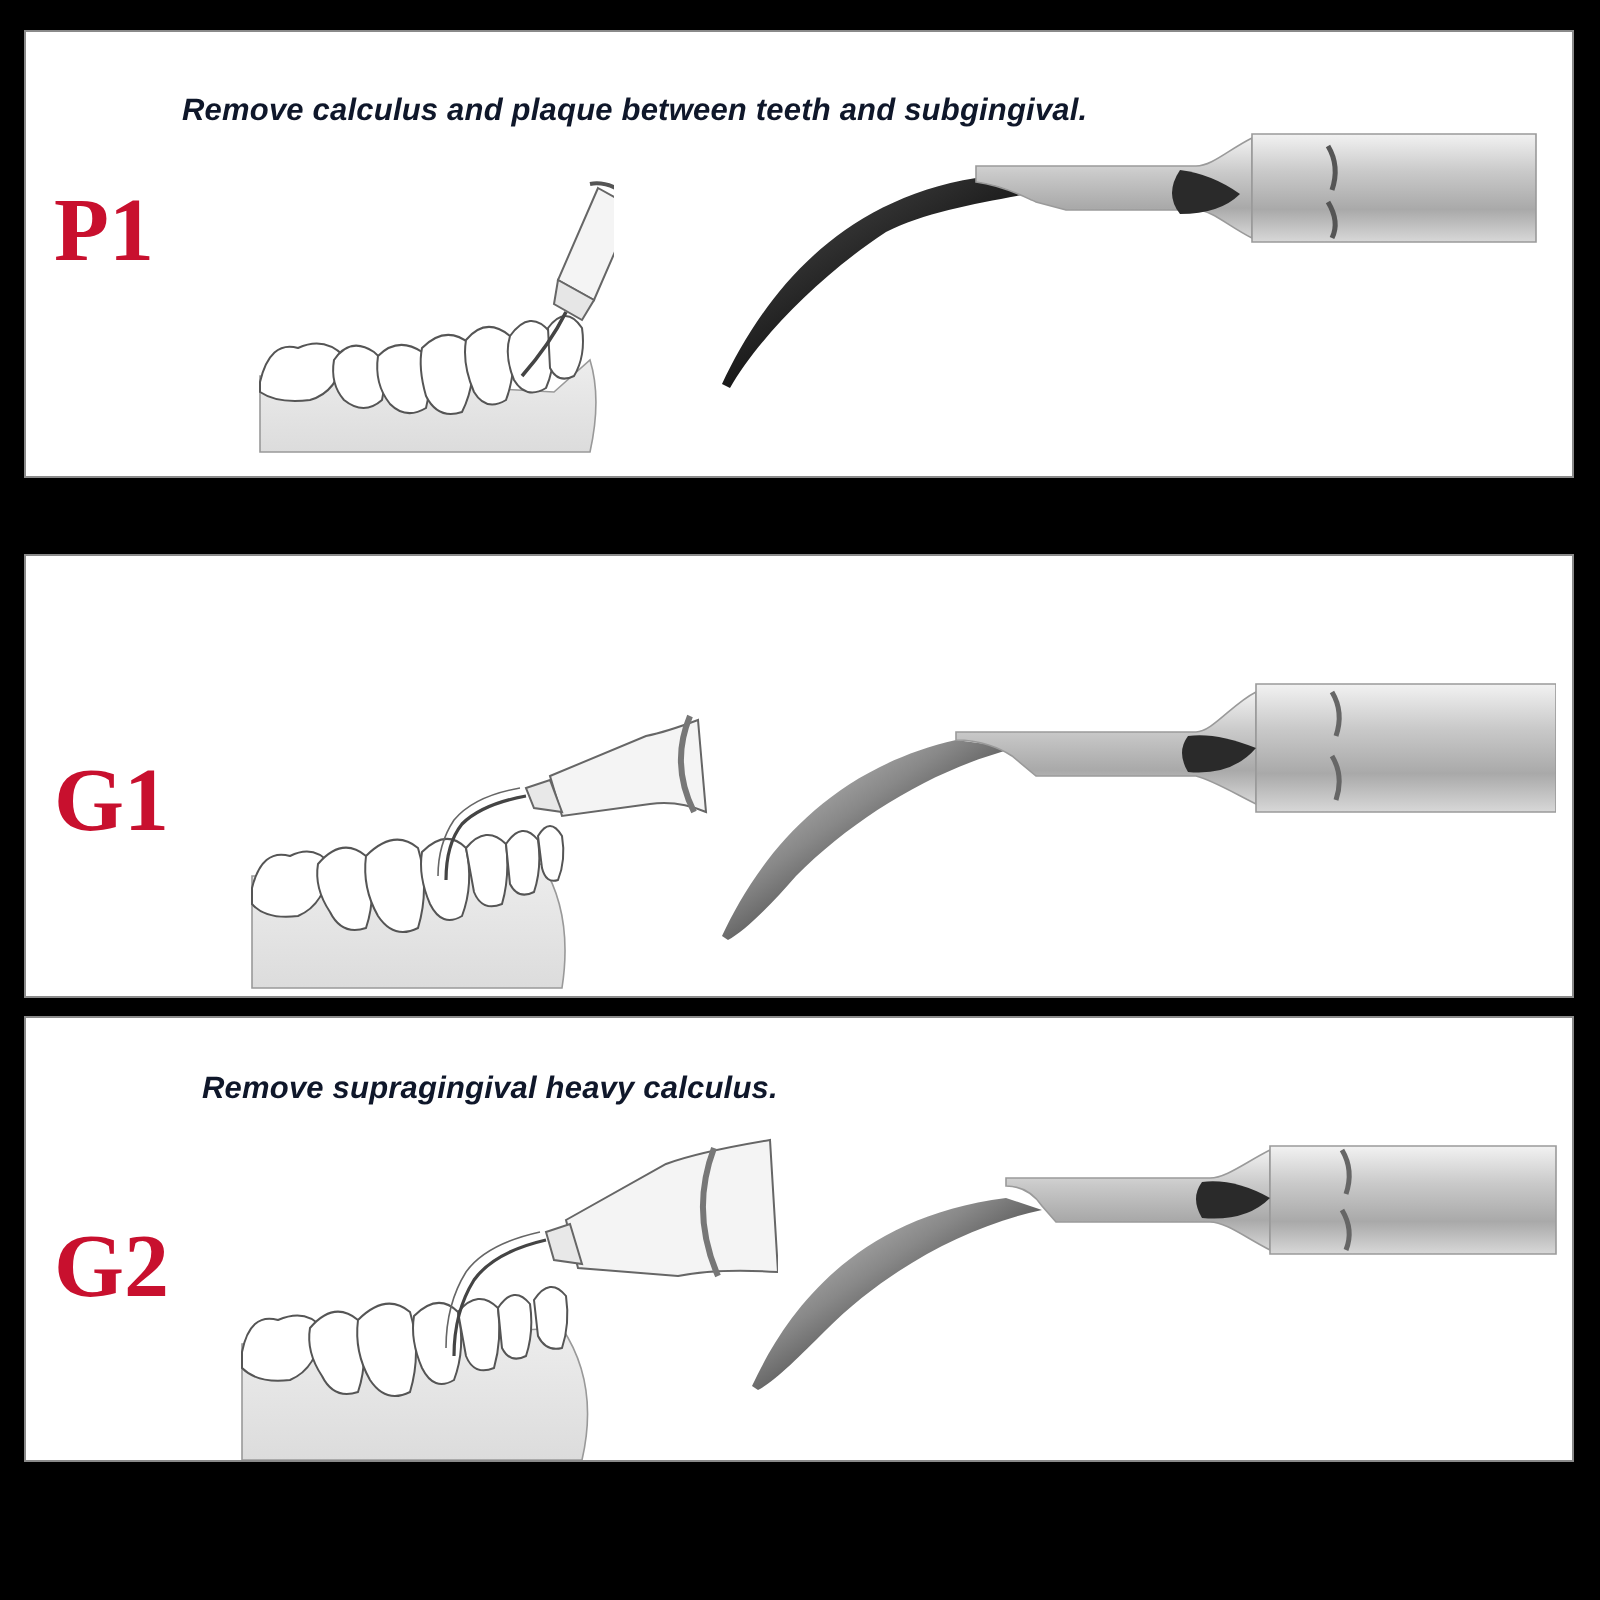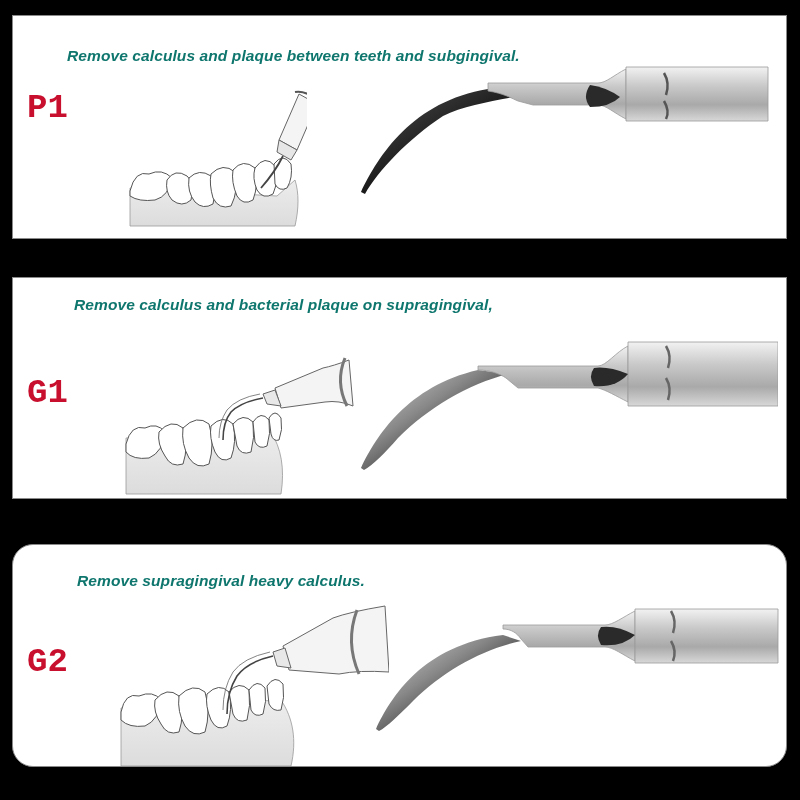--- a/index.html
+++ b/index.html
@@ -5,26 +5,26 @@
     html, body { margin: 0; padding: 0; }
     body {
       width: 800px; height: 800px; background: #000; position: relative; overflow: hidden;
       font-family: "Liberation Sans", sans-serif;
     }
     .panel {
       position: absolute; left: 12px; width: 775px; background: #fff;
       border: 1px solid #8a8a8a; box-sizing: border-box; overflow: hidden;
     }
     .caption {
-      position: absolute; font-style: italic; font-weight: bold; font-size: 15.5px; color: #0f766e;
-      white-space: nowrap; letter-spacing: 0.1px;
+      position: absolute; font-style: italic; font-weight: bold; font-size: 15.5px; color: #0f172a;
+      white-space: nowrap; letter-spacing: 0.1px; margin-left: 24px;
     }
     .code {
-      position: absolute; left: 14px; font-weight: bold; font-size: 34px; color: #c8102e;
-      font-family: Liberation Mono, monospace; letter-spacing: 0px;
+      position: absolute; left: 14px; font-weight: bold; font-size: 45px; color: #c8102e;
+      font-family: Liberation Serif, serif; letter-spacing: 0px;
     }
     svg { position: absolute; }
   </style>
 </head>
 <body>
 
 <svg width="0" height="0" style="position:absolute">
   <defs>
     <linearGradient id="metal" x1="0" y1="0" x2="0" y2="1">
       <stop offset="0" stop-color="#f2f2f2"></stop>
@@ -75,21 +75,20 @@
     <path d="M3 131 C20 95 55 40 130 28 L175 32 C150 38 110 42 85 55 C50 78 20 110 7 133 Z" fill="url(#metalDark)"></path>
     <path d="M130 22 L240 22 C248 22 256 14 268 8 L268 58 C256 52 248 44 240 44 L175 44 L160 40 C155 38 145 32 130 30 Z" fill="url(#metal)" stroke="#9a9a9a" stroke-width="0.8"></path>
     <path d="M268 6 L410 6 L410 60 L268 60 Z" fill="url(#metal)" stroke="#9a9a9a" stroke-width="0.8"></path>
     <path d="M232 24 Q248 26 262 36 Q252 46 232 46 Q224 36 232 24 Z" fill="#2a2a2a"></path>
     <path d="M306 12 Q312 22 308 34" fill="none" stroke="#555" stroke-width="2.5"></path>
     <path d="M306 40 Q312 50 308 58" fill="none" stroke="#555" stroke-width="2.5"></path>
   </svg>
 </div>
 
 <div class="panel" style="top:277px; height:222px;">
-  <div class="caption" style="left:61px; top:18px;">Remove calculus and bacterial plaque on supragingival,</div>
   <div class="code" style="top:96px;">G1</div>
 
   <svg style="left:100px; top:70px;" width="250" height="150" viewBox="0 0 250 150">
     <path d="M13 90 L13 146 L168 146 C172 120 168 100 158 84 Z" fill="url(#gum)" stroke="#999" stroke-width="0.8"></path>
     <g fill="#fff" stroke="#555" stroke-width="1">
       <path d="M13 96 Q18 76 32 80 Q44 74 52 84 Q50 104 36 110 Q20 112 13 104 Z"></path>
       <path d="M46 84 Q58 70 70 80 Q76 98 70 116 Q58 120 52 108 Q44 96 46 84 Z"></path>
       <path d="M70 80 Q84 66 96 76 Q102 96 96 116 Q84 122 76 110 Q68 96 70 80 Z"></path>
       <path d="M98 78 Q110 66 120 76 Q124 94 118 110 Q108 116 102 104 Q96 90 98 78 Z"></path>
       <path d="M120 76 Q130 64 140 74 Q142 90 138 104 Q128 108 124 98 Z"></path>
@@ -106,21 +105,21 @@
   <svg style="left:345px; top:58px;" width="420" height="140" viewBox="0 0 420 140">
     <path d="M3 132 C18 100 50 50 120 34 L150 38 C110 48 70 72 40 102 C28 116 14 130 6 134 Z" fill="url(#metalShiny)"></path>
     <path d="M120 30 L240 30 C248 30 258 16 270 10 L270 66 C258 60 248 54 240 52 L160 52 L148 42 C142 38 132 34 120 34 Z" fill="url(#metal)" stroke="#9a9a9a" stroke-width="0.8"></path>
     <path d="M270 6 L420 6 L420 70 L270 70 Z" fill="url(#metal)" stroke="#9a9a9a" stroke-width="0.8"></path>
     <path d="M236 32 Q250 30 270 38 Q258 52 236 50 Q230 40 236 32 Z" fill="#2a2a2a"></path>
     <path d="M308 10 Q314 20 310 32" fill="none" stroke="#666" stroke-width="2.5"></path>
     <path d="M308 42 Q314 52 310 64" fill="none" stroke="#666" stroke-width="2.5"></path>
   </svg>
 </div>
 
-<div class="panel" style="top:544px; height:223px;border-radius:21px;">
+<div class="panel" style="top:508px; height:223px;">
   <div class="caption" style="left:64px; top:27px;">Remove supragingival heavy calculus.</div>
   <div class="code" style="top:98px;">G2</div>
 
   <svg style="left:96px; top:55px;" width="280" height="168" viewBox="0 0 280 168">
     <path d="M12 108 L12 166 L182 166 C188 140 184 118 172 100 Z" fill="url(#gum)" stroke="#999" stroke-width="0.8"></path>
     <g fill="#fff" stroke="#555" stroke-width="1">
       <path d="M12 112 Q16 92 30 96 Q44 90 52 100 Q50 120 36 126 Q20 128 12 120 Z"></path>
       <path d="M46 100 Q58 86 70 96 Q76 114 70 132 Q58 136 52 124 Q44 112 46 100 Z"></path>
       <path d="M70 96 Q84 82 96 92 Q102 112 96 132 Q84 138 76 126 Q68 112 70 96 Z"></path>
       <path d="M98 94 Q110 82 120 92 Q124 110 118 126 Q108 132 102 120 Q96 106 98 94 Z"></path>

